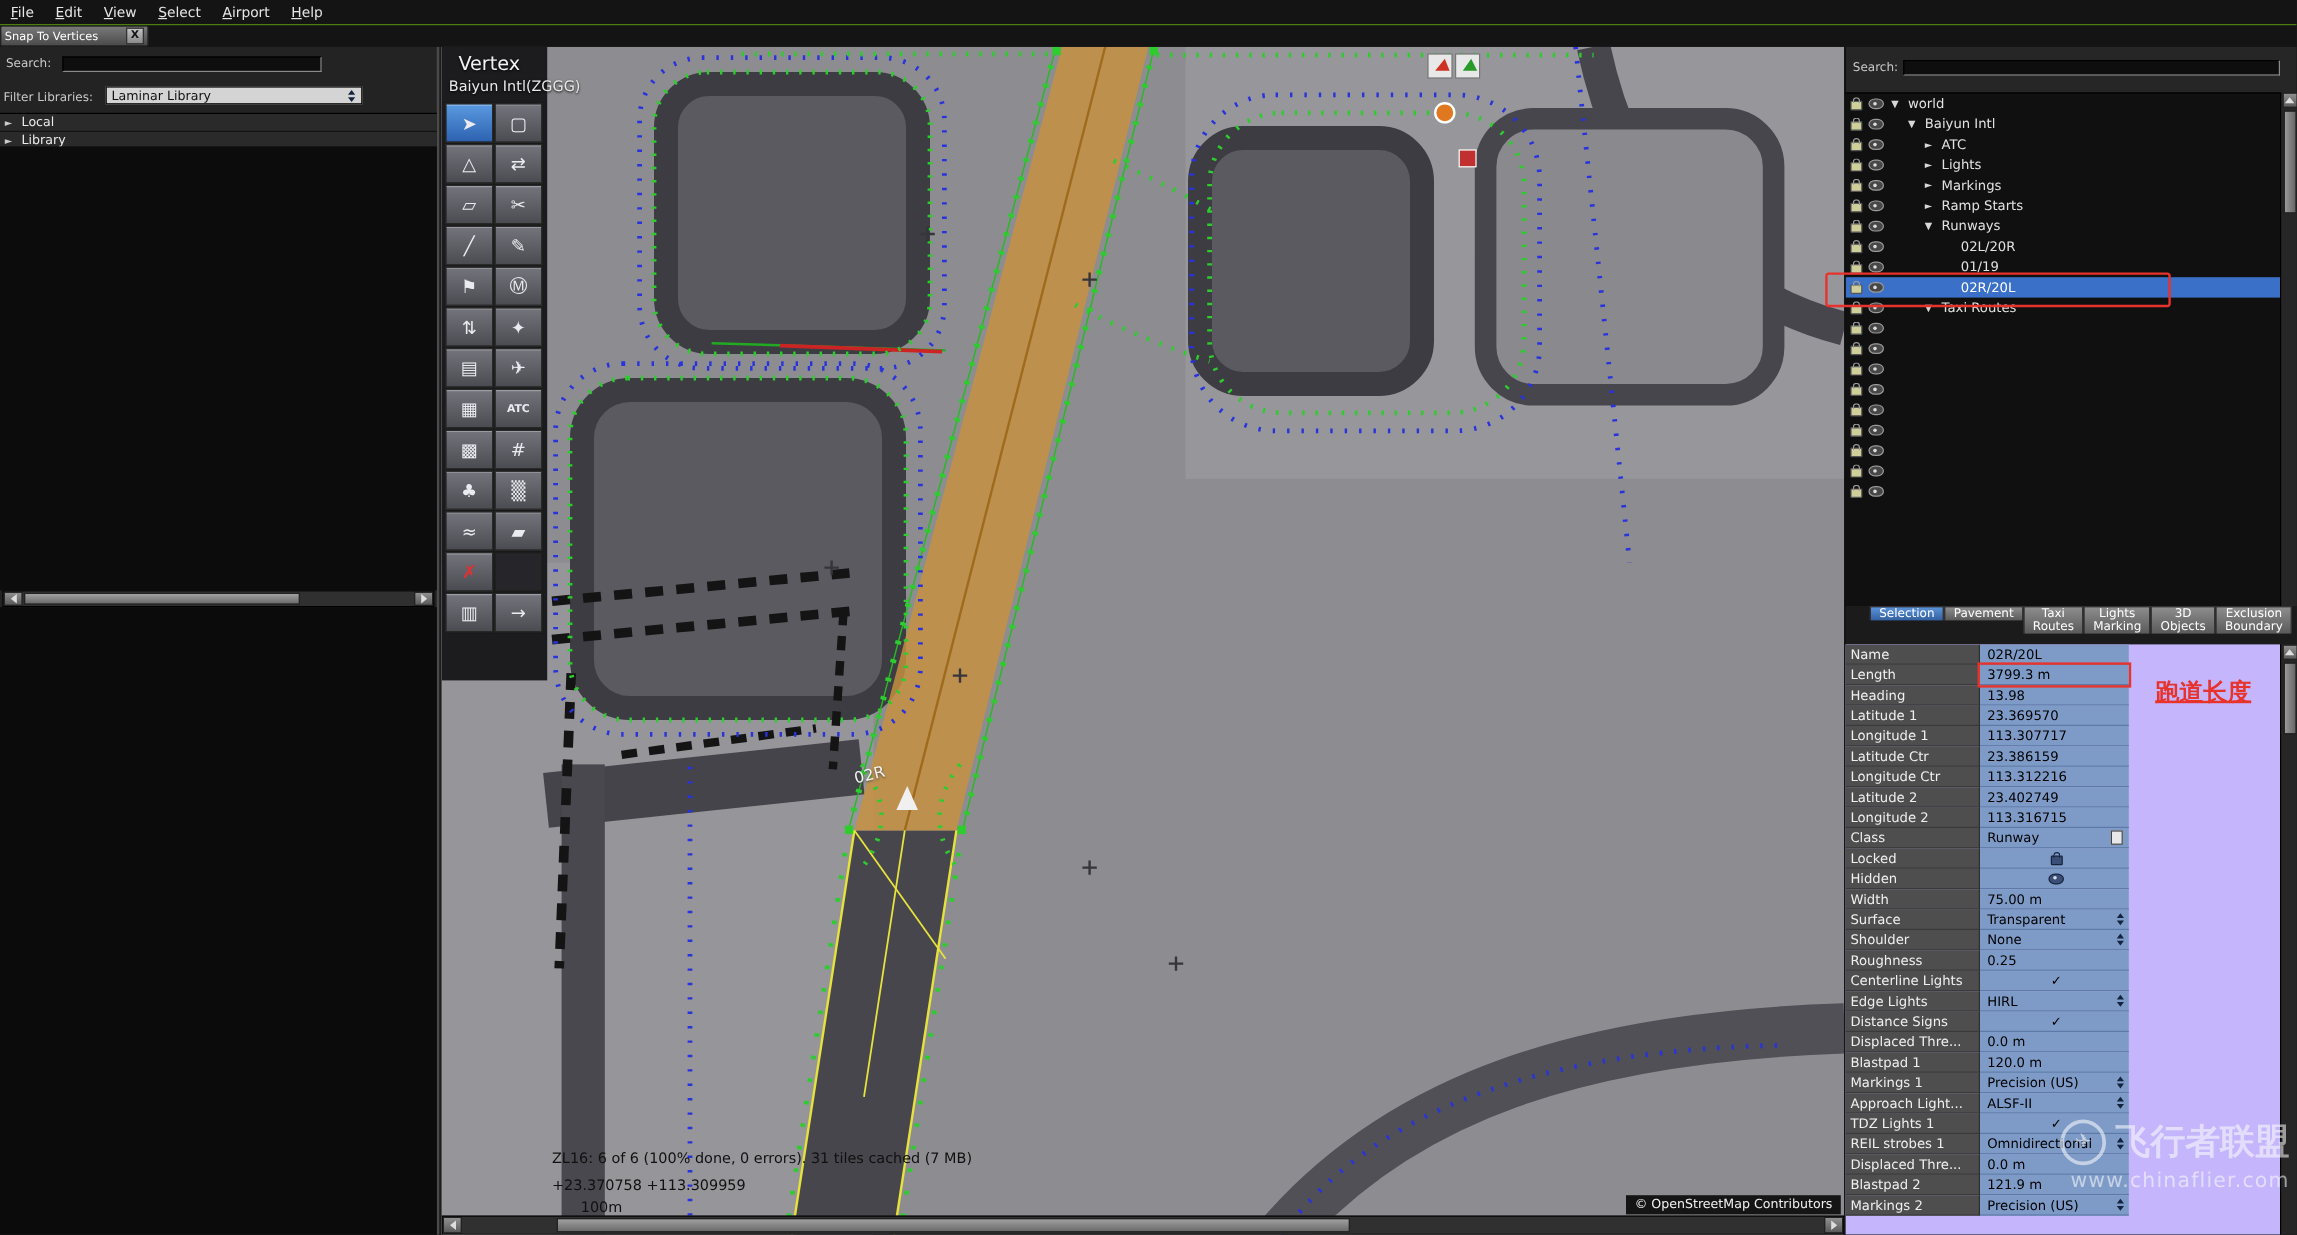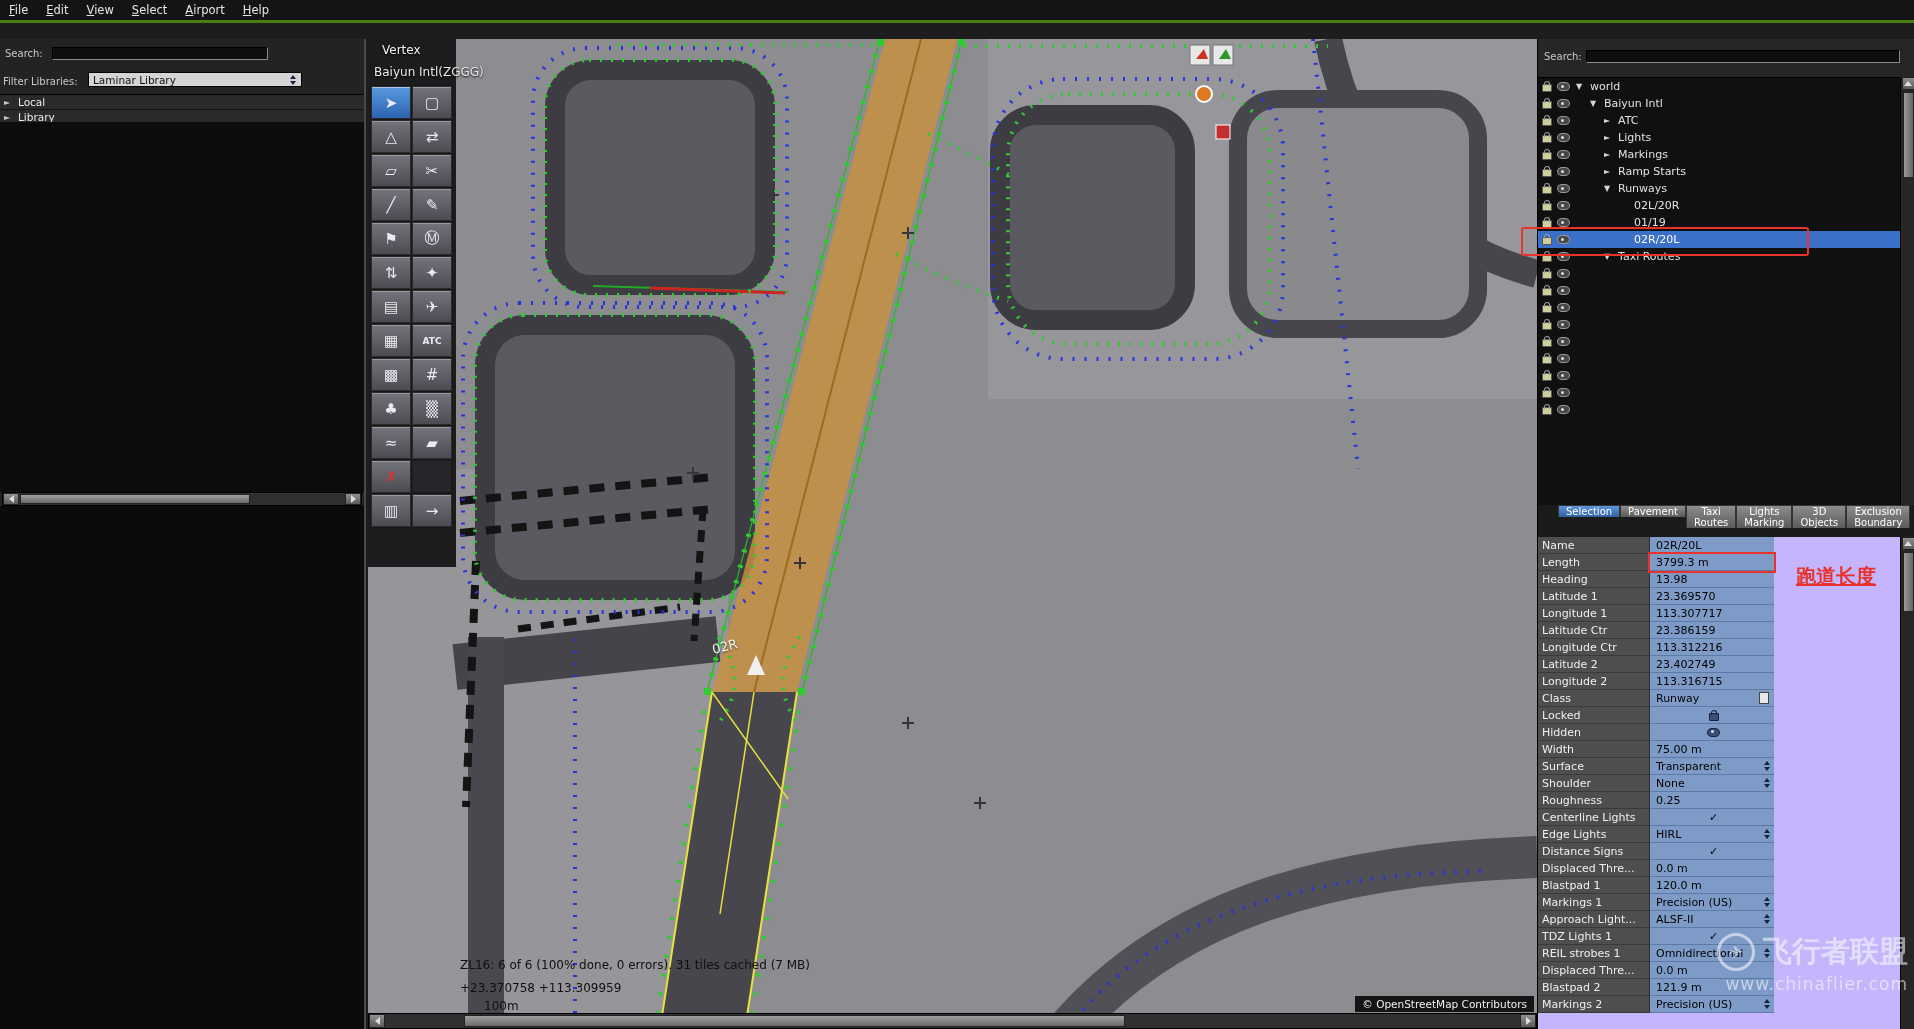--- a/index.html
+++ b/index.html
@@ -1,20 +1,20 @@
 <!DOCTYPE html>
 <html><head>
 <meta charset="utf-8">
 <style>
   html,body{margin:0;padding:0;background:#111;}
   .stage{position:relative;width:1914px;height:1029px;background:#1d1d1d;overflow:hidden;
          font-family:"DejaVu Sans",sans-serif;-webkit-font-smoothing:antialiased;}
 
   
-  .menubar{position:absolute;left:0;top:0;width:100%;height:20px;background:#141414;border-bottom:3px solid #4d7c0f;
+  .menubar{position:absolute;left:0;top:0;width:100%;height:20px;background:#141414;border-bottom:1px solid #4d7c0f;
            display:flex;align-items:center;color:#e6e6e6;font-size:11.5px;z-index:30;}
   .menu-item{padding:0 9px;height:100%;display:flex;align-items:center;cursor:default;}
   .menu-item > span{display:inline-block;}
   .menu-item > span::first-letter{text-decoration:underline;}
 
   
   .snapbar{position:absolute;left:0;top:20px;width:100%;height:19px;background:#141414;z-index:29;}
   .snap-chip{position:absolute;left:0;top:1px;height:16px;width:116px;background:linear-gradient(#7a7a7a,#4a4a4a);
              border:1px solid #222;border-radius:2px;display:flex;align-items:center;padding:0 3px;}
   .snap-label{font-size:9.5px;color:#fff;flex:1;white-space:nowrap;}
@@ -46,21 +46,21 @@
   .tri-r{border-top:4px solid transparent;border-bottom:4px solid transparent;border-left:5px solid #ddd;}
   .tri-u{border-left:4px solid transparent;border-right:4px solid transparent;border-bottom:5px solid #ddd;}
   .vscroll{position:absolute;width:15px;background:#262626;border-left:1px solid #000;display:flex;flex-direction:column;align-items:center;box-sizing:border-box;}
   .vs-btn{width:13px;height:13px;background:linear-gradient(#909090,#5a5a5a);border:1px solid #222;display:flex;align-items:center;justify-content:center;flex:0 0 auto;box-sizing:border-box;}
   .vs-thumb{width:11px;background:linear-gradient(90deg,#9a9a9a,#666);border:1px solid #222;margin-top:2px;box-sizing:border-box;}
   .lp-hscroll{position:absolute;left:2px;top:453px;width:360px;height:14px;}
 
   
   .map-pane{position:absolute;left:368px;top:39px;width:1169px;height:990px;background:#8d8d91;overflow:hidden;}
   .map-art{position:absolute;left:0;top:0;}
-  .map-tool-label{position:absolute;left:14px;top:4px;color:#f2f2f2;font-size:12px;text-shadow:0 1px 2px #000;z-index:6;}
+  .map-tool-label{position:absolute;left:14px;top:4px;color:#f2f2f2;font-size:16px;text-shadow:0 1px 2px #000;z-index:6;}
   .map-airport-label{position:absolute;left:6px;top:26px;color:#e9e9e9;font-size:12px;text-shadow:0 1px 2px #000;z-index:6;}
   .runway-label{position:absolute;left:344px;top:600px;color:#f2f2f2;font-size:13px;transform:rotate(-14deg);text-shadow:0 1px 2px #444;z-index:5;}
   .map-status{position:absolute;left:92px;top:919px;font-size:12px;color:#101010;z-index:5;}
   .map-coords{position:absolute;left:92px;top:942px;font-size:12px;color:#101010;z-index:5;}
   .map-scale{position:absolute;left:92px;top:960px;font-size:12px;color:#101010;z-index:5;margin-left:24px;}
   .map-scalebar{position:absolute;left:92px;top:978px;width:178px;border-top:2px solid #1a1a1a;z-index:5;}
   .osm-bar{position:absolute;right:3px;bottom:17px;background:rgba(0,0,0,0.85);color:#f0f0f0;font-size:10.5px;padding:2px 7px;z-index:5;}
   .map-hscroll{position:absolute;left:0;bottom:0;width:100%;height:16px;z-index:7;}
 
   
@@ -155,20 +155,26 @@
 
       <div class="menu-item">
         <span>Airport</span>
       </div>
 
       <div class="menu-item">
         <span>Help</span>
       </div>
     </div>
 
+  <div class="snapbar">
+    <div class="snap-chip">
+      <span class="snap-label">Snap To Vertices</span>
+      <span class="snap-x">X</span>
+    </div>
+  </div>
 
   <div class="left-panel">
     <span class="lp-search-label" style="left:5px;top:9px;">Search:</span>
     <input class="groove-input" style="left: 52px; top: 8px; width: 208px;" value="">
     <span class="lp-filter-label">Filter Libraries:</span>
     <div class="lp-filter-box">
       <span style="flex:1;">Laminar Library</span>
       <span class="stepper" style="display:flex;">
           <span class="st-u"></span>
           <span class="st-d"></span>

